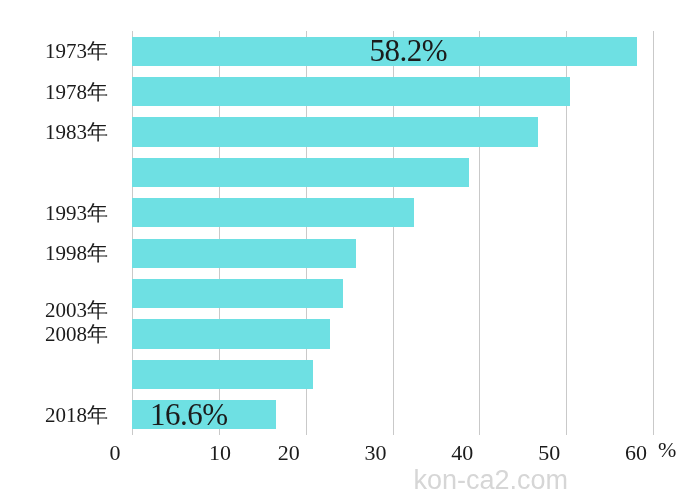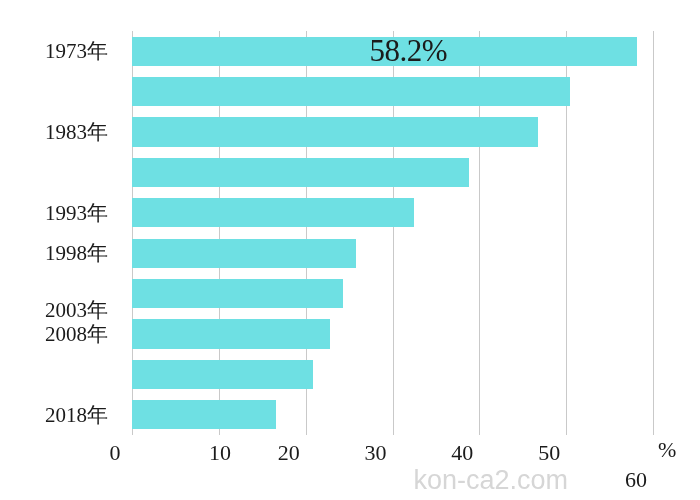--- a/index.html
+++ b/index.html
@@ -131,20 +131,21 @@
     white-space: nowrap;
   }
 </style>
 </head>
 <body>
 
 <div id="chart-root">
 
   <div class="cat-labels">
       <div class="cat-label" style="top: 6.2px;">1973年</div>
+      <div class="cat-label" style="top: 46.6px;">1978年</div>
       <div class="cat-label" style="top: 87px;">1983年</div>
       <div class="cat-label" style="top: 167.8px; margin-left: 44px;">1993年</div>
       <div class="cat-label" style="top: 208.2px;">1998年</div>
       <div class="cat-label" style="top: 248.6px; margin-top: 16px;">2003年</div>
       <div class="cat-label" style="top: 289px;">2008年</div>
       <div class="cat-label" style="top: 369.8px;">2018年</div>
     </div>
 
   <div class="plot-area">
     <div class="gridlines">
@@ -180,30 +181,31 @@
           <div class="bar" style="width: 211.005px; background: rgb(110, 224, 227);"></div>
         </div>
         <div class="bar-row" style="top: 288.35px; height: 29.3px;">
           <div class="bar" style="width: 197.98px; background: rgb(110, 224, 227);"></div>
         </div>
         <div class="bar-row" style="top: 328.75px; height: 29.3px;">
           <div class="bar" style="width: 180.613px; background: rgb(110, 224, 227);"></div>
         </div>
         <div class="bar-row" style="top: 369.15px; height: 29.3px;">
           <div class="bar" style="width: 144.143px; background: rgb(110, 224, 227);"></div>
+          <div class="bar-value-label" style="left: 18px;">16.6%</div>
         </div>
       </div>
   </div>
 
   <div class="x-ticks">
       <div class="x-tick" style="left: 0px;">0</div>
       <div class="x-tick" style="left: 105px;">10</div>
       <div class="x-tick" style="left: 173.667px;">20</div>
       <div class="x-tick" style="left: 260.5px;">30</div>
       <div class="x-tick" style="left: 347.333px;">40</div>
       <div class="x-tick" style="left: 434.167px;">50</div>
-      <div class="x-tick" style="left: 521px; margin-top: 27px;">60</div>
+      <div class="x-tick" style="left: 521px;">60</div>
     </div>
   <div class="x-unit">%</div>
 
   <div class="watermark">kon-ca2.com</div>
 
 </div>
 
 </body></html>

